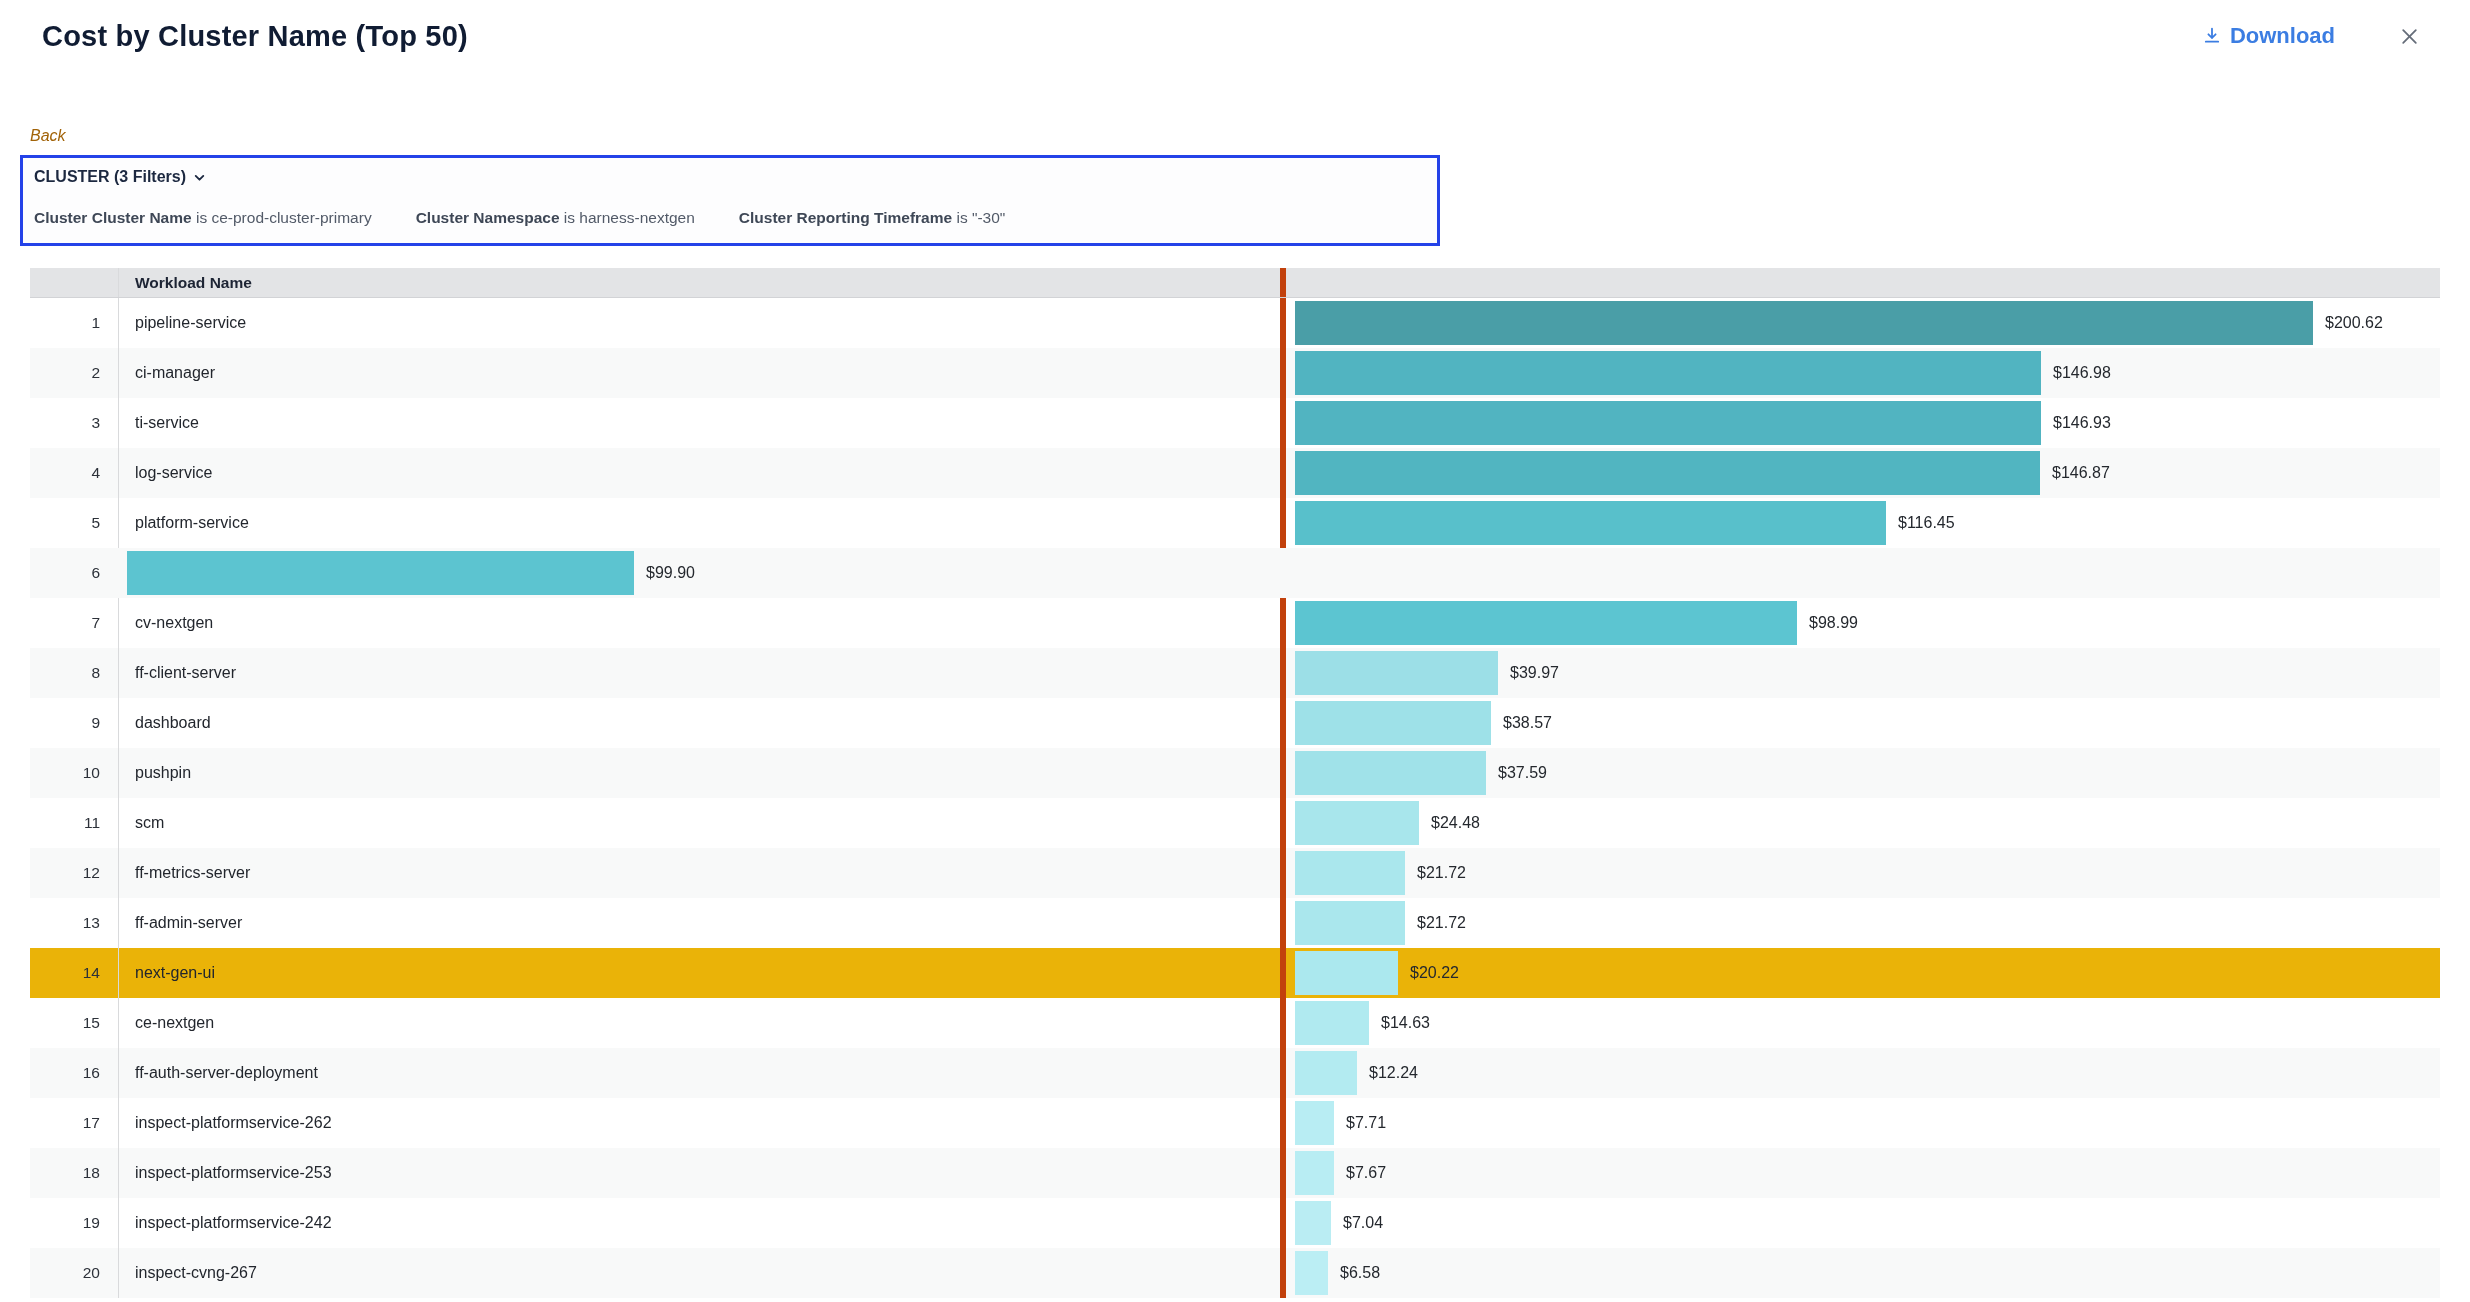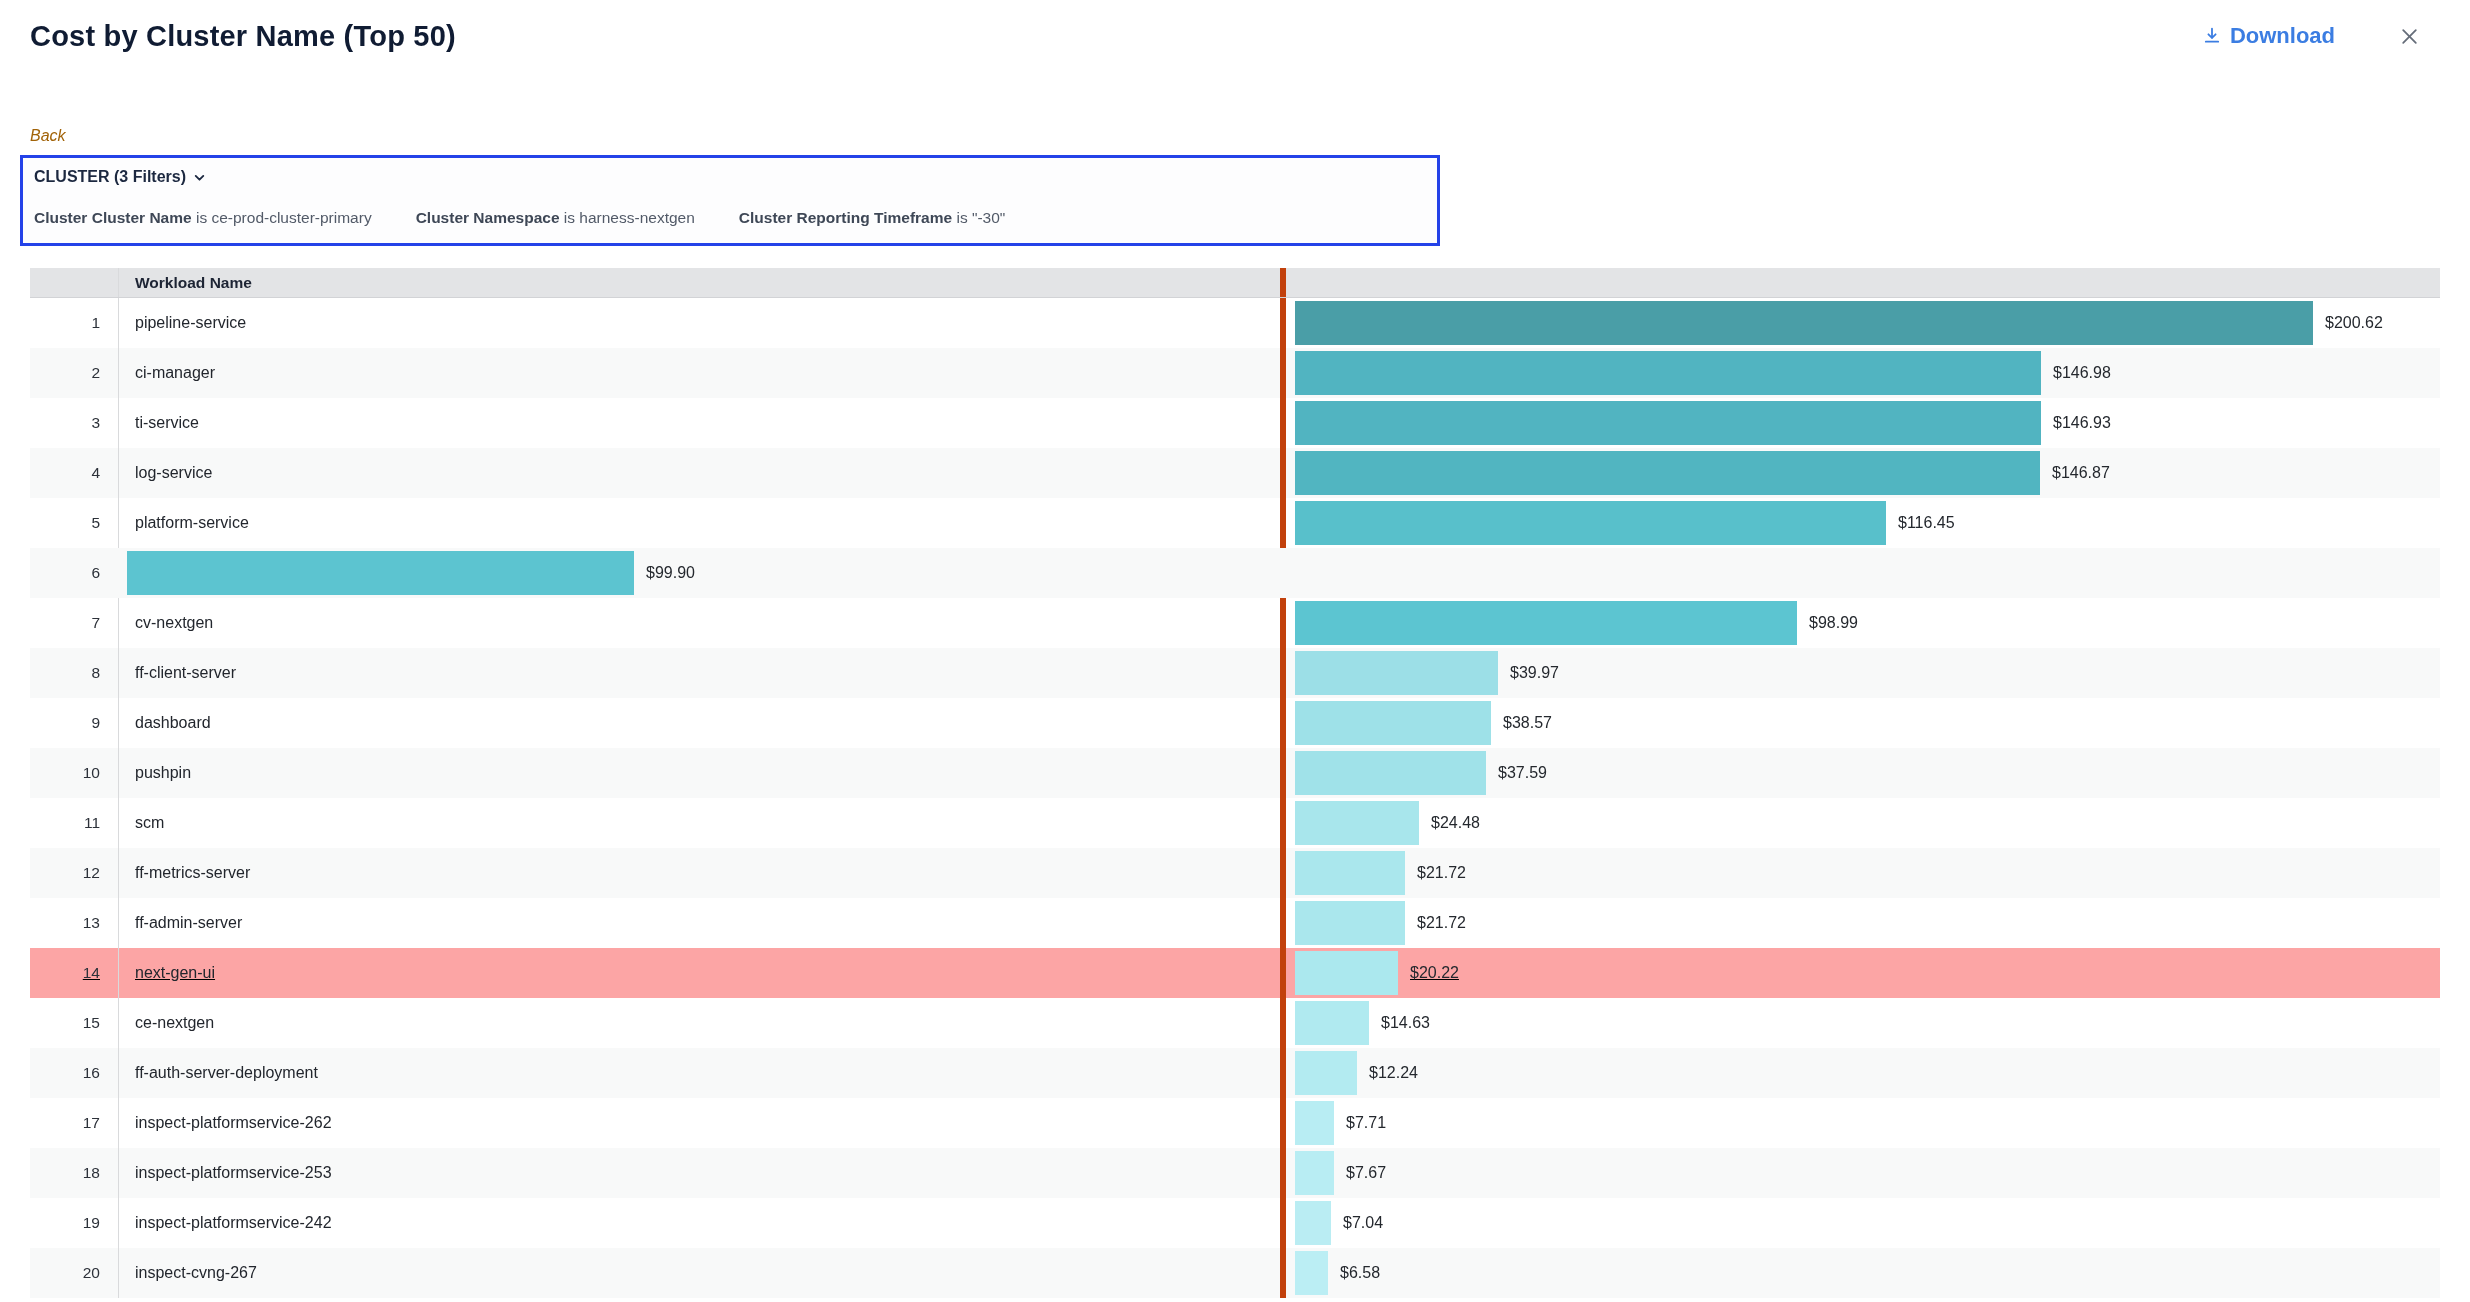--- a/index.html
+++ b/index.html
@@ -1,20 +1,20 @@
 <!DOCTYPE html>
 <html><head>
 <meta charset="utf-8">
 <style>
   * { margin: 0; padding: 0; box-sizing: border-box; }
   html, body { width: 2470px; height: 1302px; overflow: hidden; background: #ffffff;
     font-family: "Liberation Sans", "DejaVu Sans", sans-serif; }
 
   
-  .topbar { display: flex; align-items: flex-start; padding: 20px 48px 0 30px; justify-content: flex-end; }
+  .topbar { display: flex; align-items: flex-start; padding: 20px 48px 0 42px; justify-content: flex-end; }
   .page-title { font-size: 29px; font-weight: 700; color: #101c33; letter-spacing: 0.2px; flex: 1; }
   .top-actions { display: flex; align-items: center; gap: 62px; padding-top: 3px; }
   .download-btn { display: flex; align-items: center; gap: 9px; color: #3b7de2;
     font-size: 22px; font-weight: 700; background: none; border: none; cursor: pointer; }
   .close-btn { background: none; border: none; cursor: pointer; line-height: 0; padding: 2px; }
 
   
   .back-row { margin: 74px 0 0 30px; }
   .back-link { color: #a16207; font-size: 16px; text-decoration: none; cursor: pointer; font-style: italic; }
 
@@ -31,21 +31,21 @@
   
   .cost-table { margin: 22px 0 0 30px; width: 2410px; }
   .thead, .trow { display: grid; grid-template-columns: 88px 1168px 1fr; align-items: stretch; }
   .thead { height: 30px; background: #e3e4e6; border-bottom: 1px solid #d2d3d6; }
   .th { display: flex; align-items: center; font-size: 15.5px; font-weight: 700; color: #1d2434; }
   .col-name { border-left: 1px solid #d9dadc; border-right: 6px solid #c2410c; }
   .th.col-name { padding-left: 16px; }
   .th.col-cost { padding-left: 9px; }
   .trow { height: 50px; background: #ffffff; }
   .trow.alt { background: #f8f9f9; }
-  .trow.hl { background: #fca5a5; text-decoration: underline; }
+  .trow.hl { background: #eab308; }
   .td { display: flex; align-items: center; font-size: 16px; color: #22262d; overflow: hidden; }
   .td.col-rank { justify-content: flex-end; padding-right: 18px; font-size: 15.5px; color: #2c3139; }
   .td.col-name { padding-left: 16px; }
   .td.col-cost { padding-left: 9px; }
   .cost-bar { height: 44px; flex: 0 0 auto; }
   .cost-value { margin-left: 12px; font-size: 16px; color: #24282e; white-space: nowrap; }
 </style>
 </head>
 <body>
 

